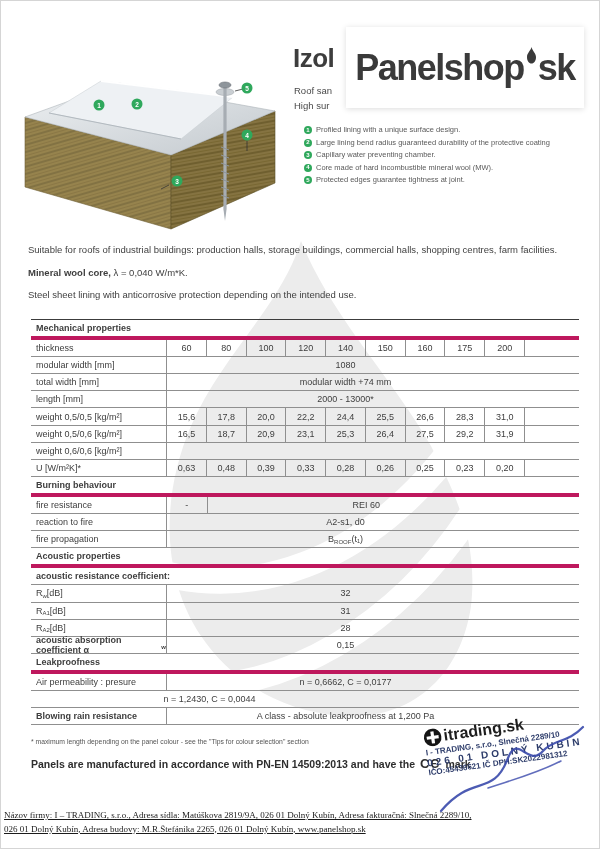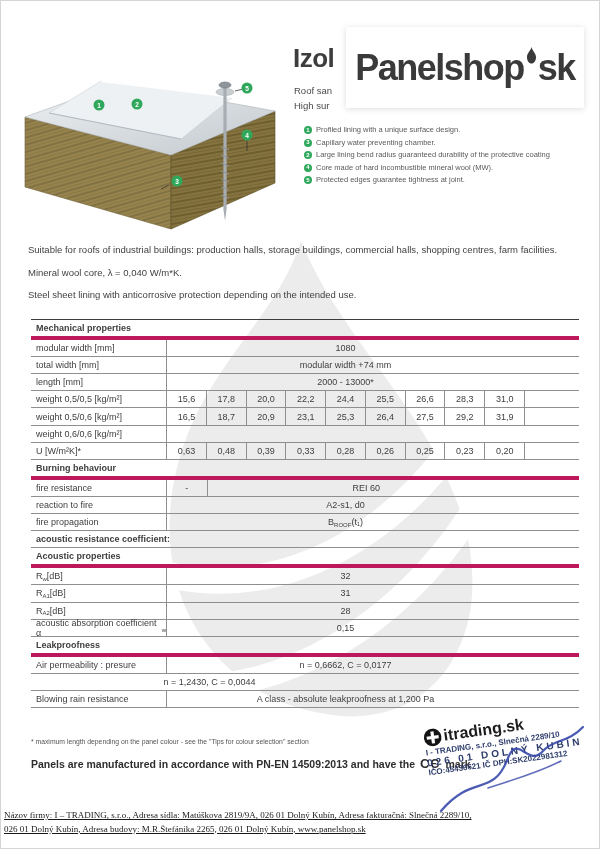--- a/index.html
+++ b/index.html
@@ -19,21 +19,21 @@
   .logo-text{font-size:36px;font-weight:800;letter-spacing:-1.5px;color:#3a3a3a;display:flex;align-items:flex-start;}
   .logo-flame{width:11px;height:17px;margin:0 1px 2px 2px;}
   
   .features{position:absolute;left:303px;top:123px;z-index:2;}
   .feature{display:flex;align-items:flex-start;gap:4px;font-size:7.5px;color:#5a5a5a;line-height:12.5px;}
   .fnum{flex:0 0 auto;width:8px;height:8px;border-radius:50%;background:#2fa85c;color:#fff;
     font-size:6px;font-weight:bold;display:flex;align-items:center;justify-content:center;margin-top:2px;}
   
   .para{position:absolute;left:27px;width:556px;font-size:9.5px;color:#3f3f3f;z-index:1;}
   .p1{top:243px;} .p2{top:266px;} .p3{top:288px;}
-  .bold{font-weight:normal;}
+  .bold{font-weight:bold;}
   
   .tbl{position:absolute;left:30px;top:318px;width:548px;z-index:1;border-top:1.5px solid #3c3c3c;font-size:9px;}
   .tr{display:flex;align-items:stretch;height:16.1px;border-bottom:1px solid #8f8f8f;background:transparent;}
   .tr.section{font-weight:bold;border-bottom:4px solid #be185d;}
   .tlabel{width:130px;padding-left:5px;border-right:1px solid #8f8f8f;display:flex;align-items:center;}
   .tlabel-full{width:100%;padding-left:5px;display:flex;align-items:center;font-weight:bold;}
   .cells{width:357px;display:flex;border-right:1px solid #8f8f8f;}
   .cell{flex:1;display:flex;align-items:center;justify-content:center;border-left:1px solid #8f8f8f;}
   .cell:first-child{border-left:none;}
   .spanval{width:357px;display:flex;align-items:center;justify-content:center;}
@@ -144,26 +144,26 @@
     <span>sk</span>
   </div>
 </div>
 
 <div class="features">
   <div class="feature">
     <span class="fnum">1</span>
     <span>Profiled lining with a unique surface design.</span>
   </div>
   <div class="feature">
+    <span class="fnum">2</span>
+    <span>Large lining bend radius guaranteed durability of the protective coating</span>
+  </div>
+  <div class="feature">
     <span class="fnum">3</span>
     <span>Capillary water preventing chamber.</span>
-  </div>
-  <div class="feature">
-    <span class="fnum">2</span>
-    <span>Large lining bend radius guaranteed durability of the protective coating</span>
   </div>
   <div class="feature">
     <span class="fnum">4</span>
     <span>Core made of hard incombustible mineral wool (MW).</span>
   </div>
   <div class="feature">
     <span class="fnum">5</span>
     <span>Protected edges guarantee tightness at joint.</span>
   </div>
 </div>
@@ -173,20 +173,35 @@
   <span class="bold">Mineral wool core,</span><span> λ = 0,040 W/m*K.</span>
 </div>
 <div class="para p3">Steel sheet lining with anticorrosive protection depending on the intended use.</div>
 
 <div class="tbl">
 
   <div class="tr section">
     <div class="tlabel-full">Mechanical properties</div>
   </div>
 
+  <div class="tr">
+    <div class="tlabel">thickness</div>
+    <div class="cells">
+        <div class="cell">60</div>
+        <div class="cell">80</div>
+        <div class="cell">100</div>
+        <div class="cell">120</div>
+        <div class="cell">140</div>
+        <div class="cell">150</div>
+        <div class="cell">160</div>
+        <div class="cell">175</div>
+        <div class="cell">200</div>
+      </div>
+    <div class="stub"></div>
+  </div>
 
   <div class="tr">
     <div class="tlabel">modular width [mm]</div>
     <div class="spanval">1080</div>
     <div class="stub"></div>
   </div>
 
   <div class="tr">
     <div class="tlabel">total width [mm]</div>
     <div class="spanval">modular width +74 mm</div>
@@ -273,26 +288,26 @@
   <div class="tr">
     <div class="tlabel">fire propagation</div>
     <div class="spanval">
       <span>B</span>
         <span class="sub">ROOF</span>
         <span> (t₁)</span>
     </div>
     <div class="stub"></div>
   </div>
 
-  <div class="tr">
-    <div class="tlabel-full">acoustic resistance coefficient:</div>
-  </div>
-
   <div class="tr section">
     <div class="tlabel-full">Acoustic properties</div>
+  </div>
+
+  <div class="tr">
+    <div class="tlabel-full">acoustic resistance coefficient:</div>
   </div>
 
   <div class="tr">
     <div class="tlabel">
       <span>R</span>
         <span class="sub">w</span>
         <span> [dB]</span>
     </div>
     <div class="spanval">32</div>
     <div class="stub"></div>

